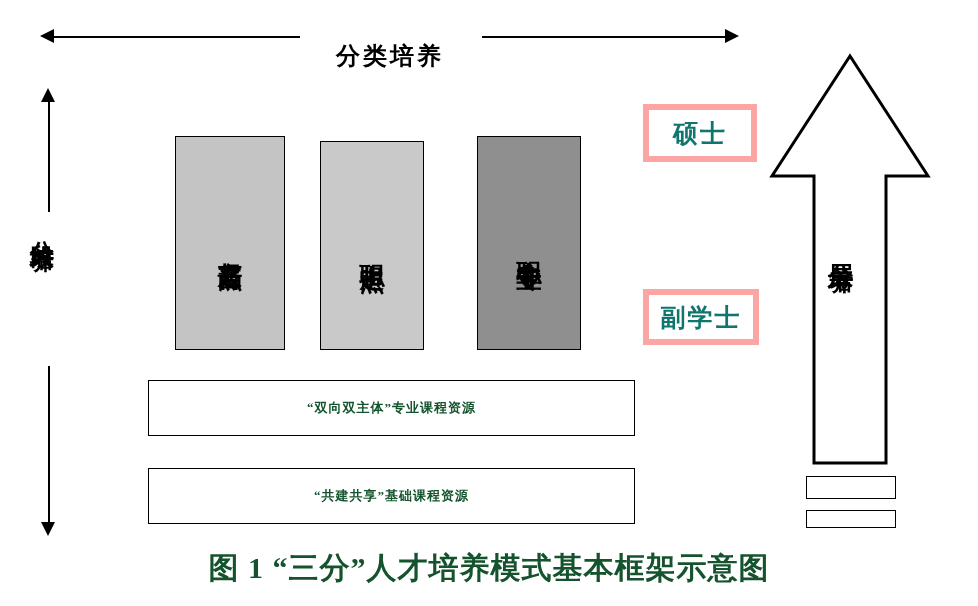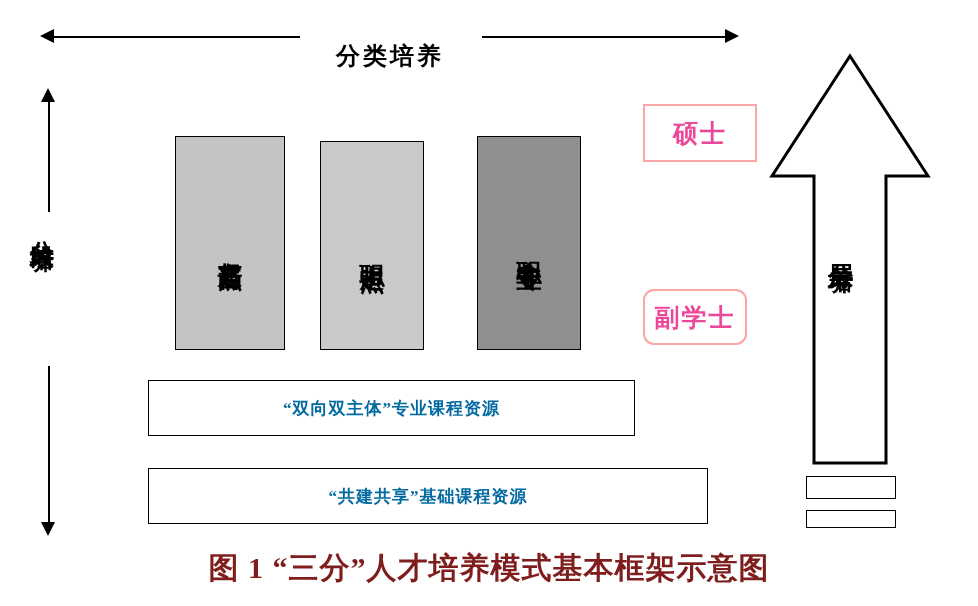--- a/index.html
+++ b/index.html
@@ -133,43 +133,43 @@
   #pillar-0 { left: 175px; top: 136px; width: 110px; height: 214px; background: #c4c4c4; }
   #pillar-1 { left: 320px; top: 141px; width: 104px; height: 209px; background: #c9c9c9; }
   #pillar-2 { left: 477px; top: 136px; width: 104px; height: 214px; background: #8f8f8f; }
 
   
   .resource-bar {
     position: absolute;
     border: 1px solid #000;
     box-sizing: border-box;
     background: #ffffff;
-    font-size: 17px;
-    font-weight: bold;
-    color: #0369a1;
+    font-size: 13px;
+    font-weight: bold;
+    color: #14532d;
     letter-spacing: 1px;
     justify-content: center;
   }
   #resource-0 { left: 148px; top: 380px; width: 487px; height: 56px; }
-  #resource-1 { left: 148px; top: 468px; width: 560px; height: 56px; }
+  #resource-1 { left: 148px; top: 468px; width: 487px; height: 56px; }
 
   
   .degree-box {
     position: absolute;
-    border: 2px solid #fca5a5;
+    border: 6px solid #fca5a5;
     box-sizing: border-box;
     background: #ffffff;
     font-size: 25px;
     font-weight: bold;
-    color: #ec4899;
+    color: #0f766e;
     letter-spacing: 2px;
   }
   #degree-0 { left: 643px; top: 104px; width: 114px; height: 58px; }
   #degree-1 { left: 643px; top: 197px; width: 114px; height: 56px; }
-  #degree-2 { left: 643px; top: 289px; width: 104px; height: 56px; border-radius: 11px; }
+  #degree-2 { left: 643px; top: 289px; width: 116px; height: 56px; }
 
   
   #big-arrow {
     position: absolute;
     left: 768px;
     top: 52px;
     width: 164px;
     height: 415px;
   }
   #big-arrow-label {
@@ -195,21 +195,21 @@
 
   
   #caption {
     position: absolute;
     left: 0;
     top: 548px;
     width: 978px;
     text-align: center;
     font-size: 30px;
     font-weight: bold;
-    color: #7f1d1d;
+    color: #14532d;
     letter-spacing: 1px;
   }
 </style>
 </head>
 <body>
 
 <div id="canvas">
 
   <div id="top-axis-line-left"></div>
   <div id="top-axis-line-right"></div>

